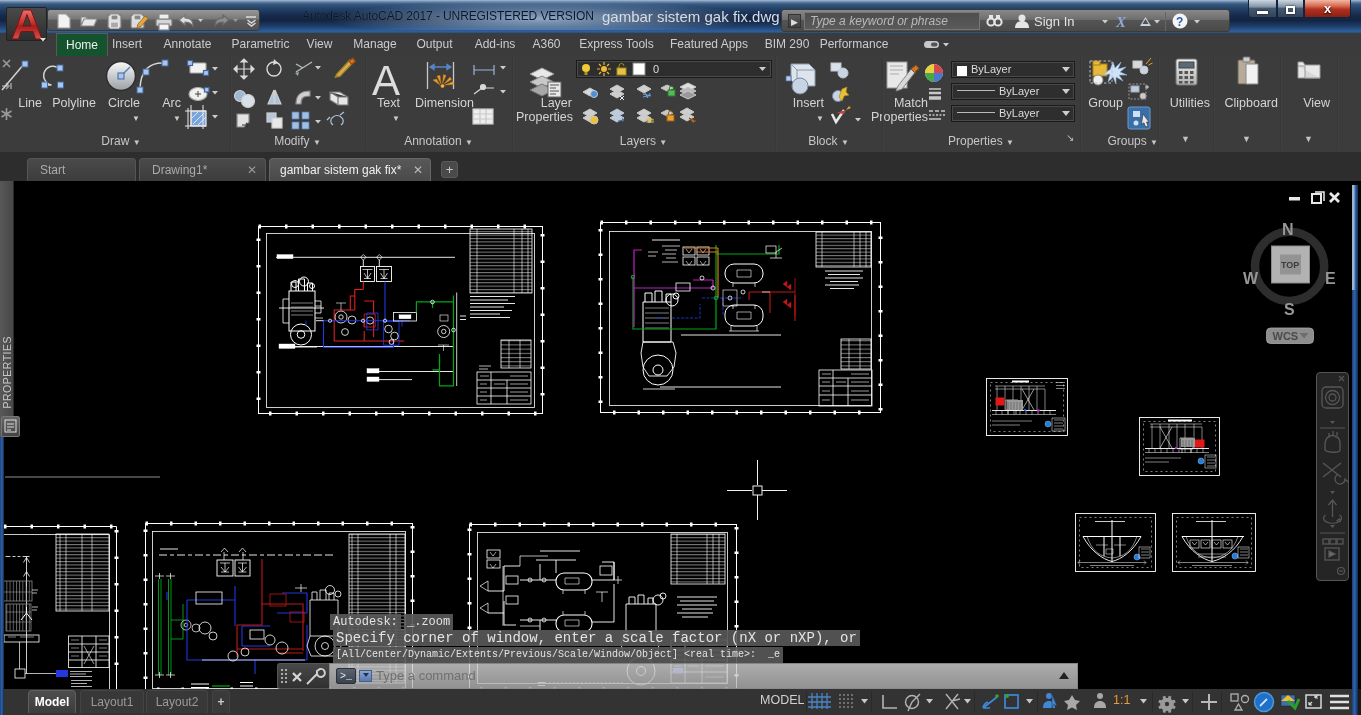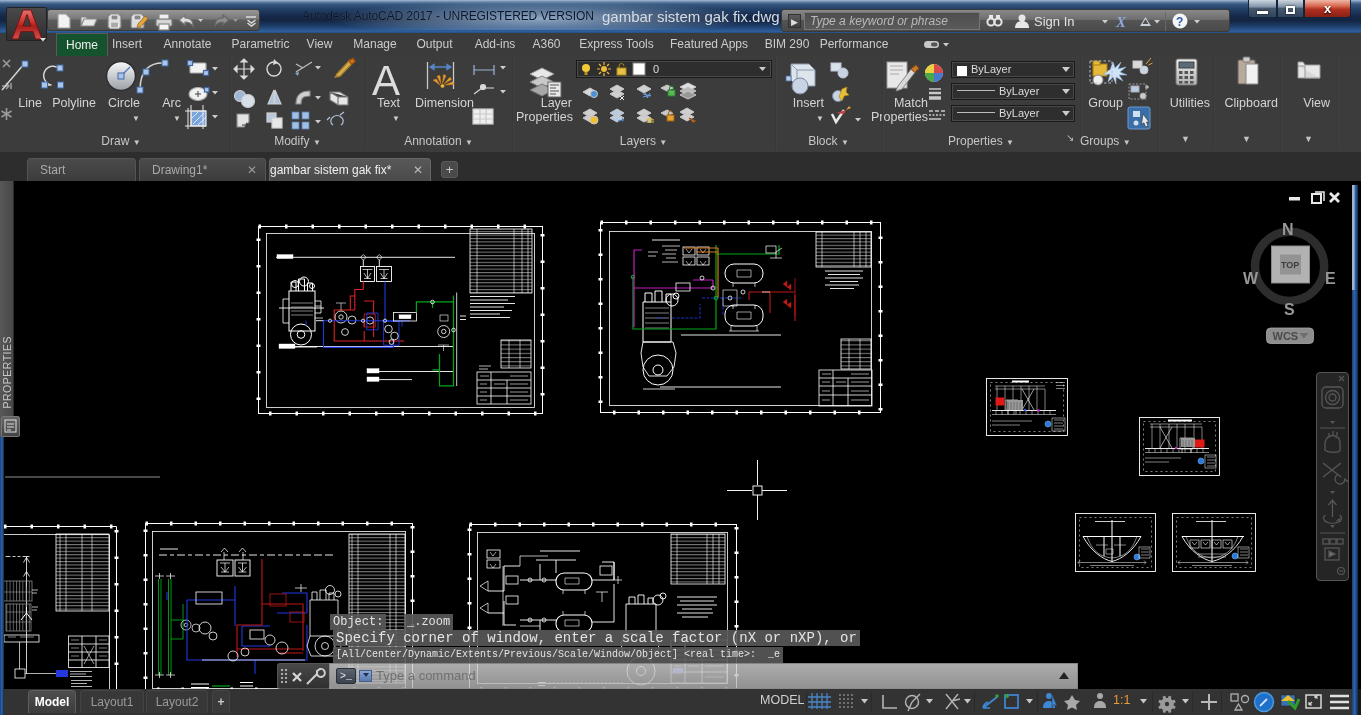--- a/index.html
+++ b/index.html
@@ -874,30 +874,30 @@
     <div class="pdiv" style="left:1280px"></div>
     <div class="pdiv" style="left:1337px"></div>
 
 <div class="abs" style="left:12px;top:78px;width:218px;text-align:center;font-size:12px;color:#c6c6c6">Draw <span style="font-size:8px">▼</span></div>
 <div class="abs" style="left:230px;top:78px;width:135px;text-align:center;font-size:12px;color:#c6c6c6">Modify <span style="font-size:8px">▼</span></div>
 <div class="abs" style="left:365px;top:78px;width:147px;text-align:center;font-size:12px;color:#c6c6c6">Annotation <span style="font-size:8px">▼</span></div>
 <div class="abs" style="left:512px;top:78px;width:263px;text-align:center;font-size:12px;color:#c6c6c6">Layers <span style="font-size:8px">▼</span></div>
 <div class="abs" style="left:775px;top:78px;width:107px;text-align:center;font-size:12px;color:#c6c6c6">Block <span style="font-size:8px">▼</span></div>
 <div class="abs" style="left:882px;top:78px;width:198px;text-align:center;font-size:12px;color:#c6c6c6">Properties <span style="font-size:8px">▼</span></div>
 <div class="abs" style="left:1066px;top:76px;width:14px;color:#bbb;font-size:10px">↘</div>
-<div class="abs" style="left:1080px;top:78px;width:78px;text-align:left;font-size:12px;color:#c6c6c6">Groups <span style="font-size:8px">▼</span></div>
+<div class="abs" style="left:1080px;top:78px;width:78px;text-align:right;font-size:12px;color:#c6c6c6">Groups <span style="font-size:8px">▼</span></div>
 <div class="abs" style="left:1158px;top:78px;width:55px;text-align:center;font-size:9px;color:#c2c2c2">▼</div>
 <div class="abs" style="left:1213px;top:78px;width:67px;text-align:center;font-size:9px;color:#c2c2c2">▼</div>
 <div class="abs" style="left:1280px;top:78px;width:57px;text-align:center;font-size:9px;color:#c2c2c2">▼</div>
 </div>
 
 <div id="filetabs">
 <div class="ftab" style="left:27px;width:109px;background:linear-gradient(180deg,#4a4a4a,#3c3c3c);border:1px solid #555;border-bottom:none;padding-left:12px;color:#aaa">Start</div>
 <div class="ftab" style="left:139px;width:127px;background:linear-gradient(180deg,#4a4a4a,#3c3c3c);border:1px solid #555;border-bottom:none;padding-left:12px;color:#aaa">Drawing1*<span style="position:absolute;right:8px;color:#999">✕</span></div>
-<div class="ftab" style="left:269px;width:162px;background:linear-gradient(180deg,#585858,#4a4a4a);border:1px solid #666;border-bottom:none;color:#f0f0f0">gambar sistem gak fix*<span style="position:absolute;right:7px;color:#bbb">✕</span></div>
+<div class="ftab" style="left:269px;width:162px;background:linear-gradient(180deg,#585858,#4a4a4a);border:1px solid #666;border-bottom:none;padding-left:10px;color:#f0f0f0">gambar sistem gak fix*<span style="position:absolute;right:7px;color:#bbb">✕</span></div>
 <div class="abs" style="left:441px;top:9px;width:17px;height:17px;background:#4a4a4a;border:1px solid #5a5a5a;border-radius:3px;color:#ccc;font-size:13px;line-height:15px;text-align:center">+</div>
 </div>
 
 <div id="overlays">
 
 <div class="abs" style="left:0;top:437px;width:4px;height:278px;background:linear-gradient(90deg,#1a4176,#2f64ae 45%,#12294a);z-index:60"></div>
 <div class="abs" style="left:1352px;top:185px;width:6px;height:530px;background:linear-gradient(90deg,#9fb4cc 0%,#9fb4cc 30%,#2a5ca0 60%,#123055 100%);z-index:60"></div>
 <div class="abs" style="left:1352px;top:290px;width:6px;height:425px;background:linear-gradient(90deg,#1a4176,#2f64ae 45%,#12294a);z-index:61"></div>
 
 <div class="abs" style="left:0;top:181px;width:14px;height:256px;background:linear-gradient(90deg,#585858,#474747);border-right:1px solid #2a2a2a;z-index:29">
@@ -954,21 +954,21 @@
 <rect x="8" y="175" width="14" height="12"></rect>
           <path d="M12 178 l6 3 l-6 3 z" fill="#6e6e6e"></path>
 <circle cx="24" cy="198" r="3.5" stroke-width="1.1"></circle>
           <path d="M22 198 h4" stroke-width="1.1"></path>
 </g>
 </svg>
 </div>
 </div>
 
 <div id="cmdchips">
-<div class="cchip" style="left:330px;top:614px">Object:</div>
+<div class="cchip" style="left:330px;top:614px">Autodesk:</div>
 <div class="cchip" style="left:404px;top:614px">_.zoom</div>
 <div class="cchip" style="left:333px;top:630px;font-size:14px">Specify corner of window, enter a scale factor (nX or nXP), or</div>
 <div class="cchip" style="left:333px;top:647px;font-size:10px">[All/Center/Dynamic/Extents/Previous/Scale/Window/Object] &lt;real time&gt;:  _e</div>
 </div>
 <div id="cmdpanel">
 <svg width="52" height="26" viewBox="0 0 52 26">
 <g fill="#c8c8c8">
 <circle cx="4" cy="6" r="1.1"></circle>
         <circle cx="8" cy="6" r="1.1"></circle>
         <circle cx="4" cy="10" r="1.1"></circle>

